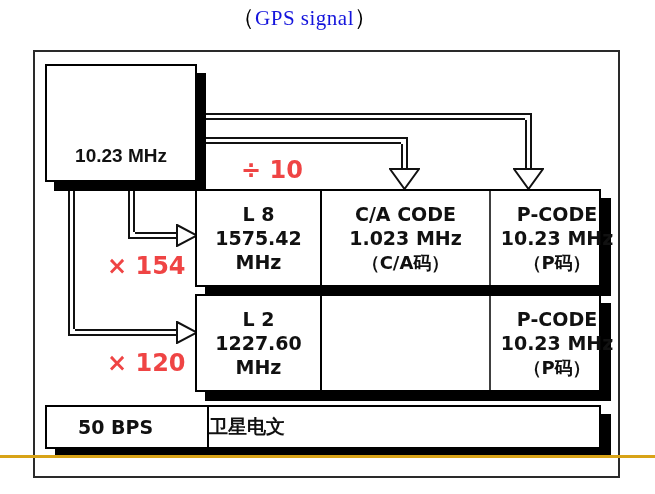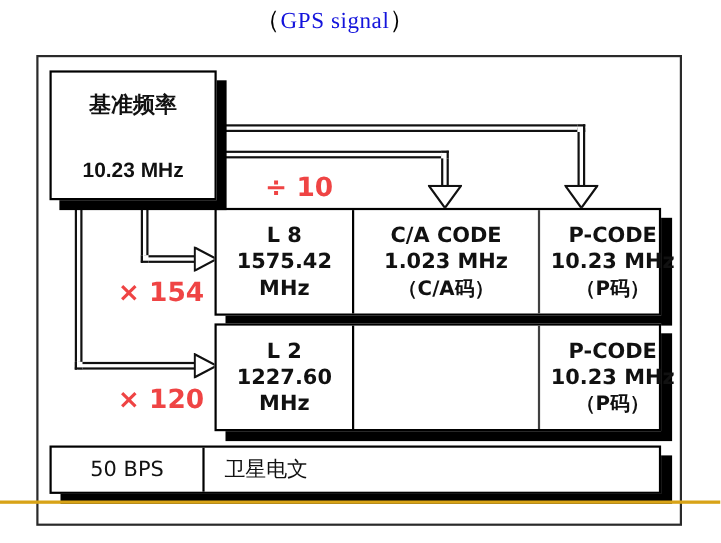--- a/index.html
+++ b/index.html
@@ -146,25 +146,25 @@
     align-items: center;
     box-sizing: border-box;
   }
   #bb-bps {
     width: 137px;
     justify-content: center;
   }
   #bb-msg {
     flex: 1;
     border-left: 2px solid #000000;
-    padding-left: 18px;
+    margin-left: 23px;
   }
   #bottom-bar .ln {
     font-size: 19px;
-    font-weight: normal;
+    font-weight: bold;
     color: #111;
     font-family: "DejaVu Sans", "Liberation Sans", sans-serif;
     white-space: nowrap;
   }
 
   
   .tube {
     position: absolute;
     background: #ffffff;
     box-sizing: border-box;
@@ -261,21 +261,20 @@
   <svg width="22" height="23" viewBox="0 0 22 23">
     <polygon points="1,1 21,11.5 1,22" fill="#ffffff" stroke="#111" stroke-width="2" stroke-linejoin="miter"></polygon>
   </svg>
 </div>
 
 <div class="mult-label" id="label-div10">÷ 10</div>
 <div class="mult-label" id="label-x154">× 154</div>
 <div class="mult-label" id="label-x120">× 120</div>
 
 <div class="box3d" id="ref-freq-box">
-  <div class="line-cn">基准频率</div>
   <div class="line-val">10.23 MHz</div>
 </div>
 
 <div id="signal-table">
 
   <div class="table-row" id="row-l1">
     <div class="table-cell cell-c0">
       <div class="ln">L 8</div>
       <div class="ln">1575.42</div>
       <div class="ln">MHz</div>

